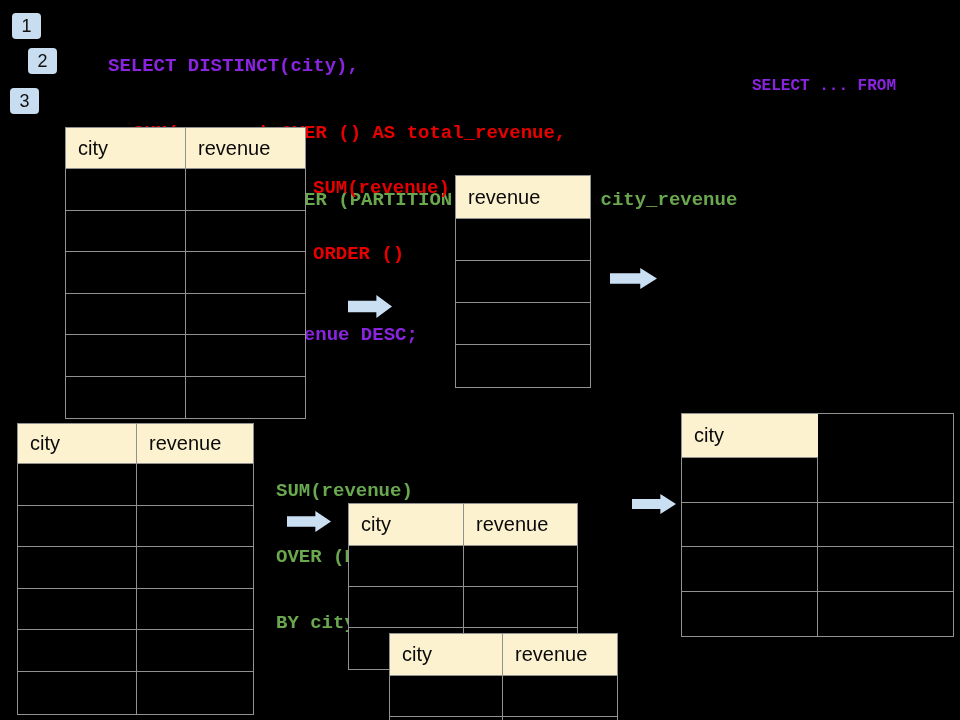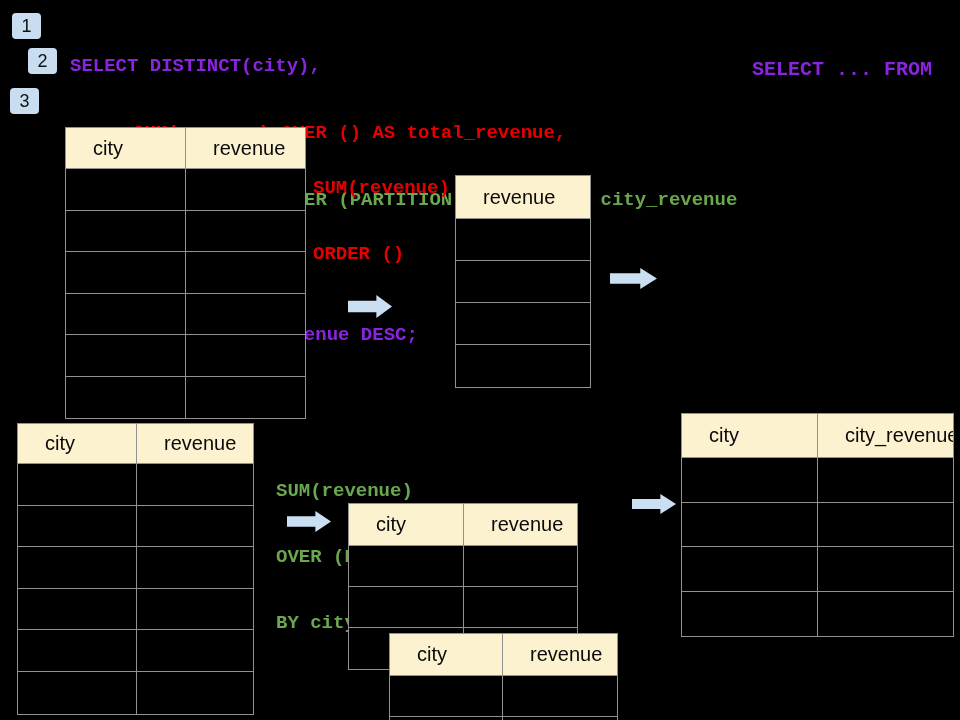--- a/index.html
+++ b/index.html
@@ -20,40 +20,40 @@
   #badge2 { left:28px; top:48px; }
   #badge3 { left:10px; top:88px; }
 
   
   .code, .note, .ann {
     position:absolute; white-space:pre;
     font-family:"Liberation Mono","DejaVu Sans Mono",monospace;
     font-weight:bold;
   }
   .code { left:0; top:10px; font-size:19px; line-height:22.4px; }
-  .code .ln-1 { padding-left:70px; }
+  .code .ln-1 { padding-left:108px; }
   .code .ln-2, .code .ln-3 { padding-left:133px; }
   .code .ln-4, .code .ln-5 { padding-left:110px; }
   .c-purple { color: var(--purple); }
   .c-red    { color: var(--red); }
   .c-green  { color: var(--green); }
 
-  .note { left:752px; top:20px; font-size:20px; line-height:20px;text-align:center; }
+  .note { left:752px; top:36px; font-size:16px; line-height:20px;text-align:center; }
 
   #ann-total     { left:313px; top:133px; font-size:19px; line-height:22px; }
   #ann-partition { left:276px; top:436px; font-size:19px; line-height:22px; }
 
   
   .tbl { position:absolute; border:1px solid var(--border); background:#000; box-sizing:border-box; }
   .thead { display:grid; }
   .th {
     background: var(--header-bg);
     border-right:1px solid var(--border);
     border-bottom:1px solid var(--border);
-    display:flex; align-items:center; padding-left:27px;
+    display:flex; align-items:center; padding-left:12px;
     font-size:20px; color:#0a0a0a; box-sizing:border-box;
     overflow:hidden;
   }
   .th:last-child { border-right:none; }
   .tr { display:grid; }
   .td { border-right:1px solid var(--border); border-bottom:1px solid var(--border); box-sizing:border-box; background:#000; }
   .td:last-child { border-right:none; }
   .tr:last-child .td { border-bottom:none; }
 
   #t1 { left:65px;  top:127px; width:241px; }
@@ -240,21 +240,20 @@
         <div class="tr">
           <div class="td"></div>
           <div class="td"></div>
         </div>
       </div>
   </div>
 
   <div class="tbl" id="t6">
     <div class="thead">
       <div class="th">city</div>
-      <div class="th">city_revenue</div>
     </div>
     <div class="tbody">
         <div class="tr">
           <div class="td"></div>
           <div class="td"></div>
         </div>
         <div class="tr">
           <div class="td"></div>
           <div class="td"></div>
         </div>

